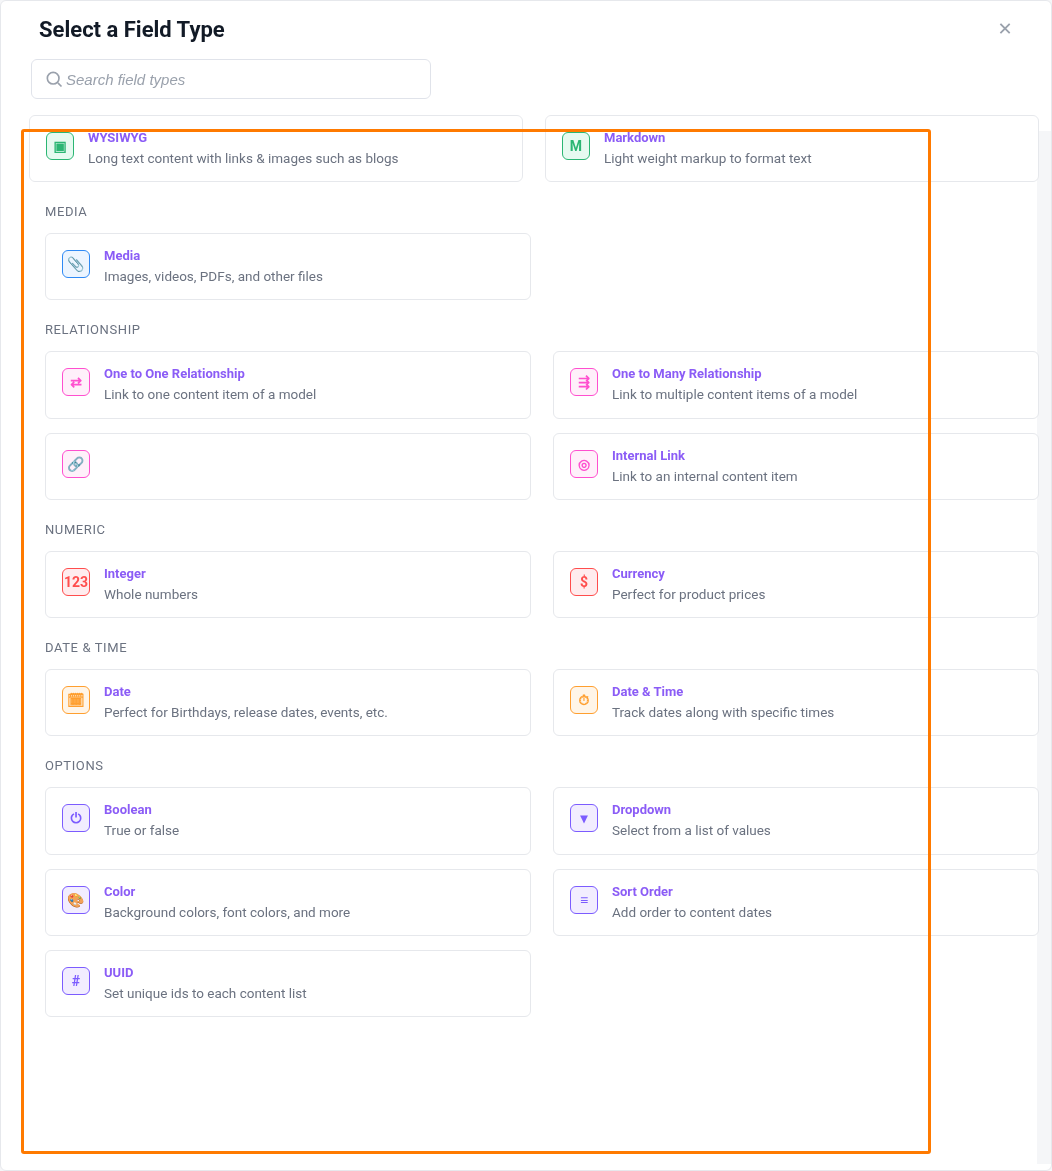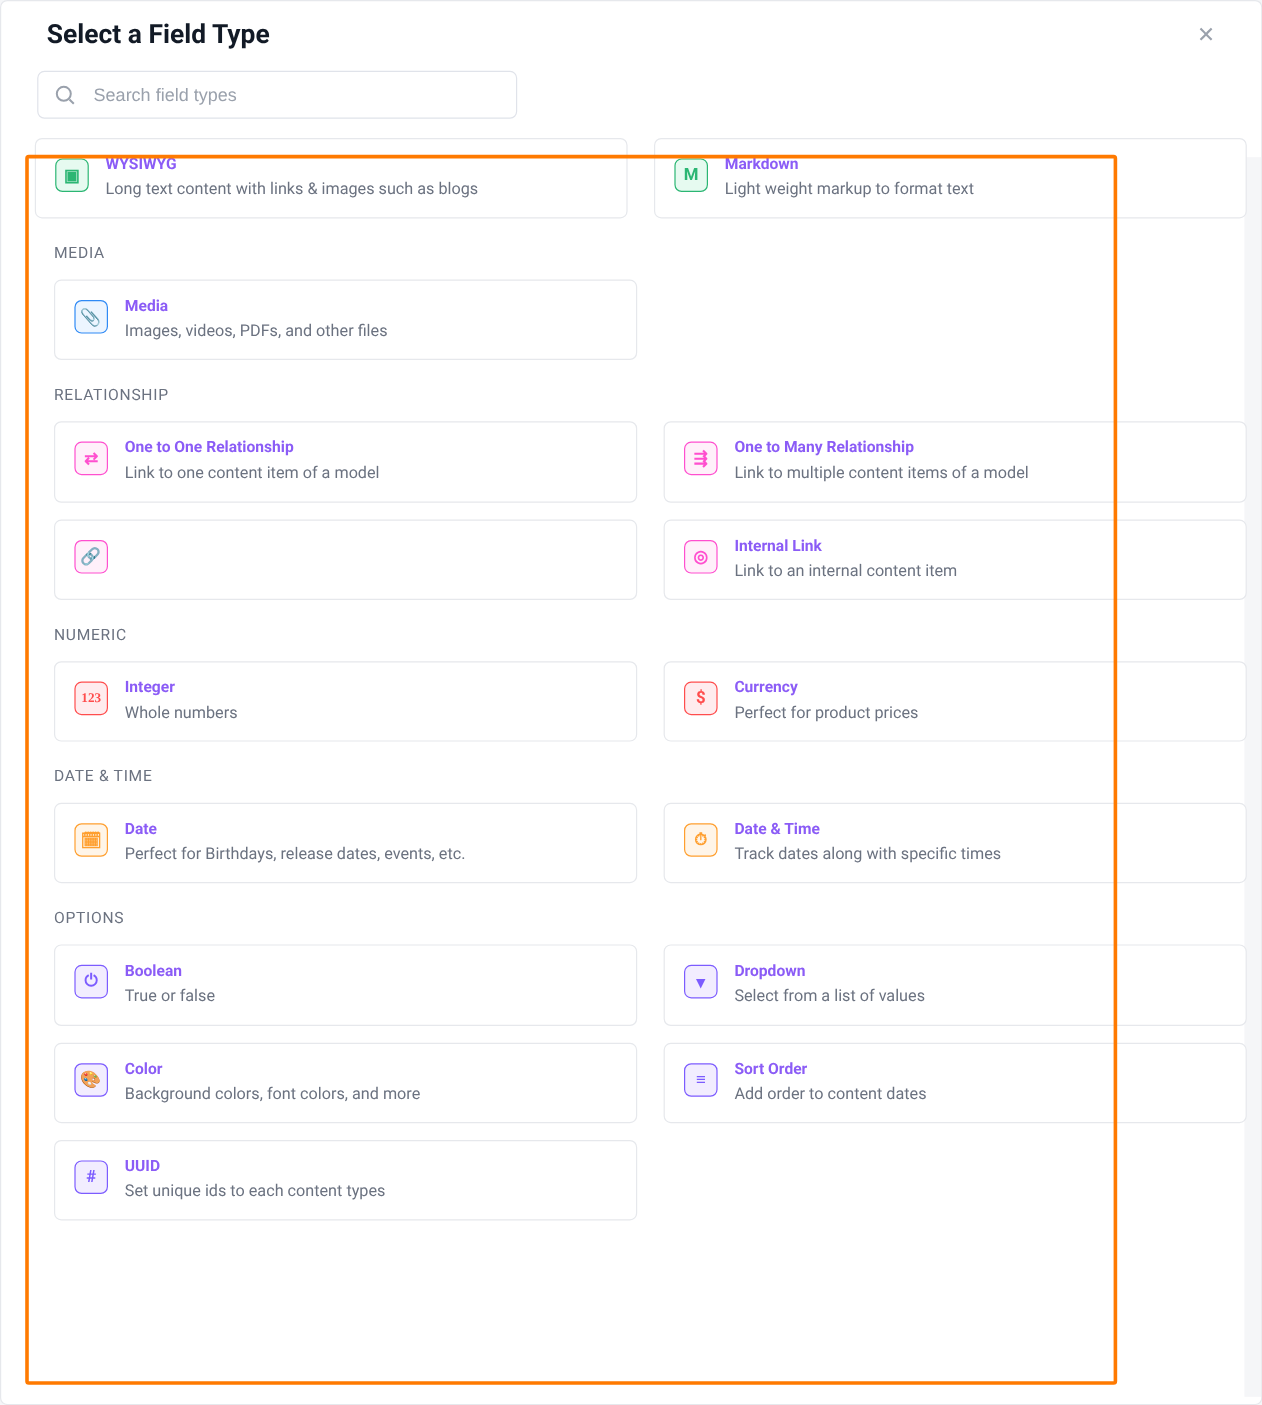--- a/index.html
+++ b/index.html
@@ -53,23 +53,23 @@
     align-items: center;
     padding: 0 12px;
   }
   .search-box svg {
     width: 20px; height: 20px; color: #9aa1ac;
   }
   .search-input {
     border: none;
     outline: none;
     font-size: 15px;
-    margin-left: 12px;
     flex: 1;
     color: #333a45;
+    font-style: italic;
   }
   .search-input::placeholder { color: #9aa1ac; }
   .highlight-frame {
     position: absolute;
     top: 128px;
     left: 20px;
     width: 910px;
     height: 1025px;
     border: 3px solid #ff7a00;
     border-radius: 3px;
@@ -232,21 +232,21 @@
               <div class="card-title">Internal Link</div>
               <div class="card-sub">Link to an internal content item</div>
             </div>
           </div>
         </div>
       </div>
       <div class="section">
         <div class="section-label">NUMERIC</div>
         <div class="cards">
           <div class="card">
-            <div class="icon-wrap th-red" style="font-size: 11px; font-family: Liberation Serif, serif;">123</div>
+            <div class="icon-wrap th-red" style="font-size: 14px;">123</div>
             <div>
               <div class="card-title">Integer</div>
               <div class="card-sub">Whole numbers</div>
             </div>
           </div>
           <div class="card">
             <div class="icon-wrap th-red" style="font-size: 14px;">$</div>
             <div>
               <div class="card-title">Currency</div>
               <div class="card-sub">Perfect for product prices</div>
@@ -301,19 +301,19 @@
             <div class="icon-wrap th-purple" style="font-size: 14px;">≡</div>
             <div>
               <div class="card-title">Sort Order</div>
               <div class="card-sub">Add order to content dates</div>
             </div>
           </div>
           <div class="card">
             <div class="icon-wrap th-purple" style="font-size: 14px;">#</div>
             <div>
               <div class="card-title">UUID</div>
-              <div class="card-sub">Set unique ids to each content types</div>
+              <div class="card-sub">Set unique ids to each content list</div>
             </div>
           </div>
         </div>
       </div>
     </div>
 </div>
 
 </body></html>

